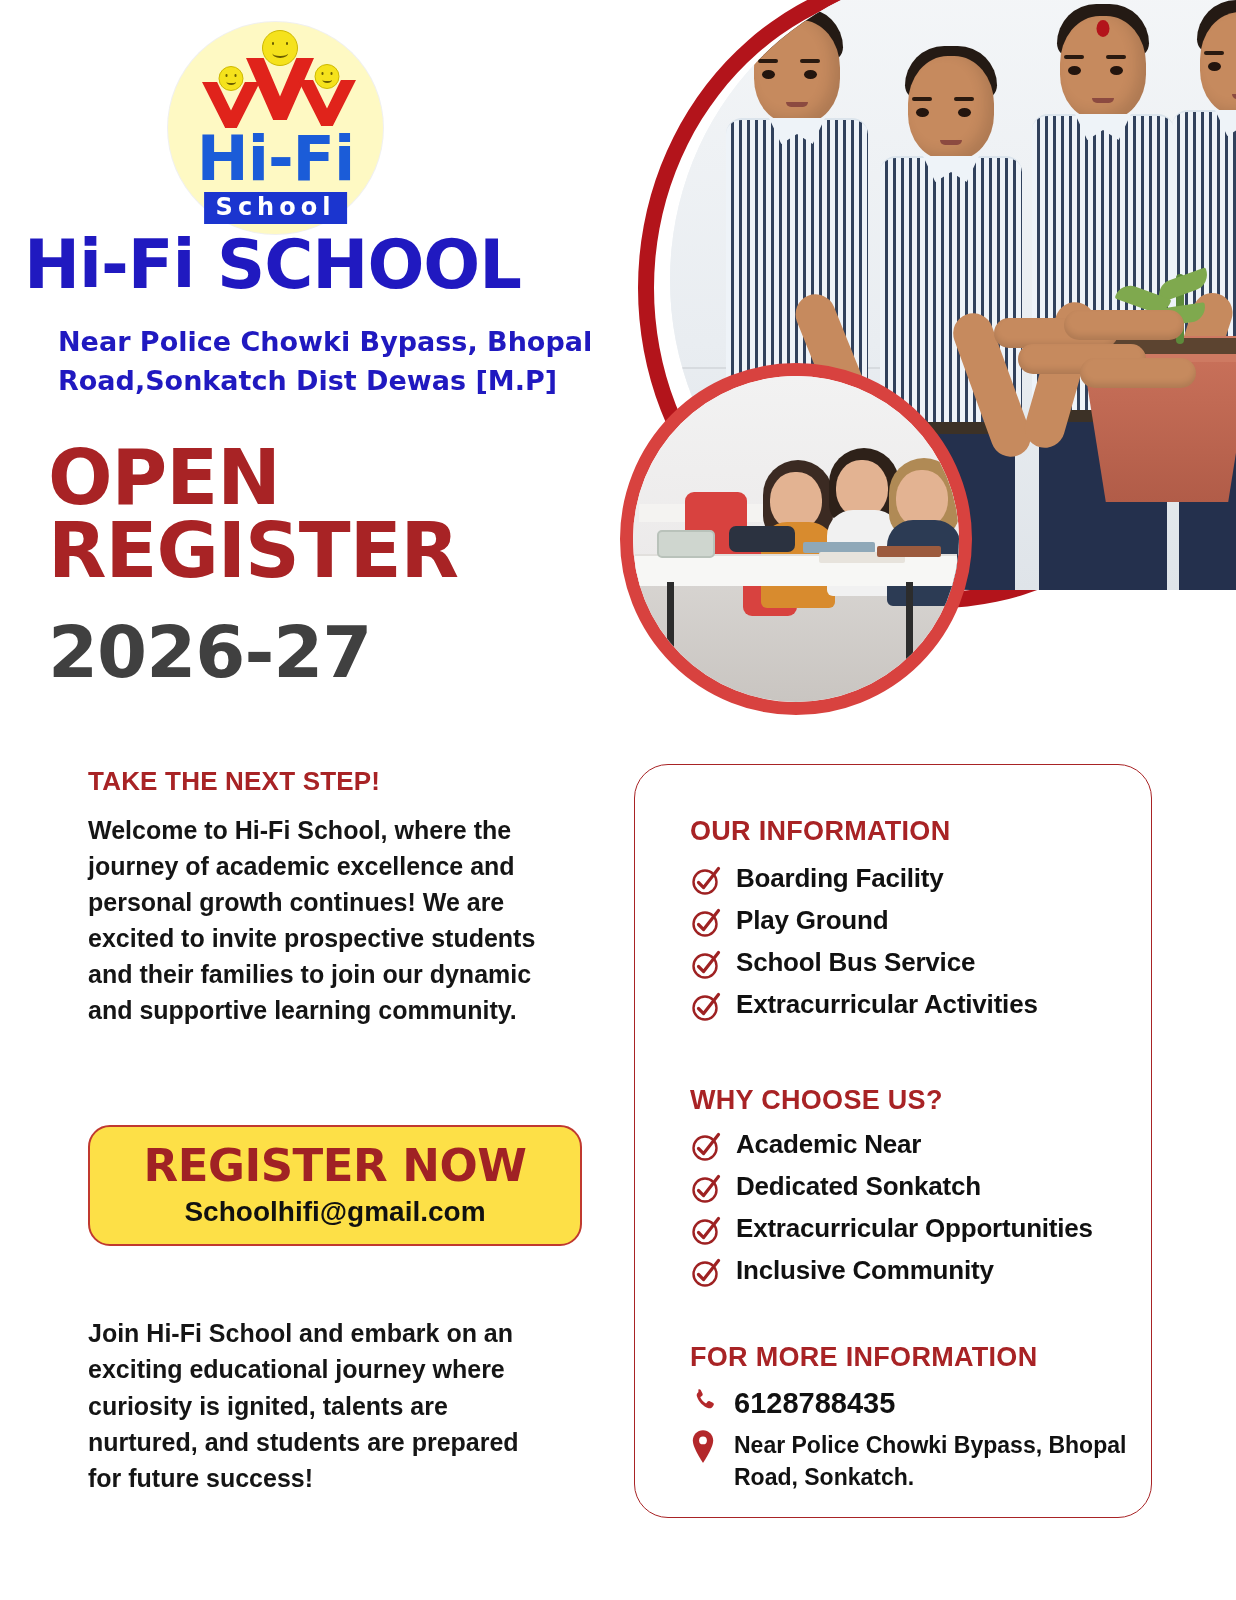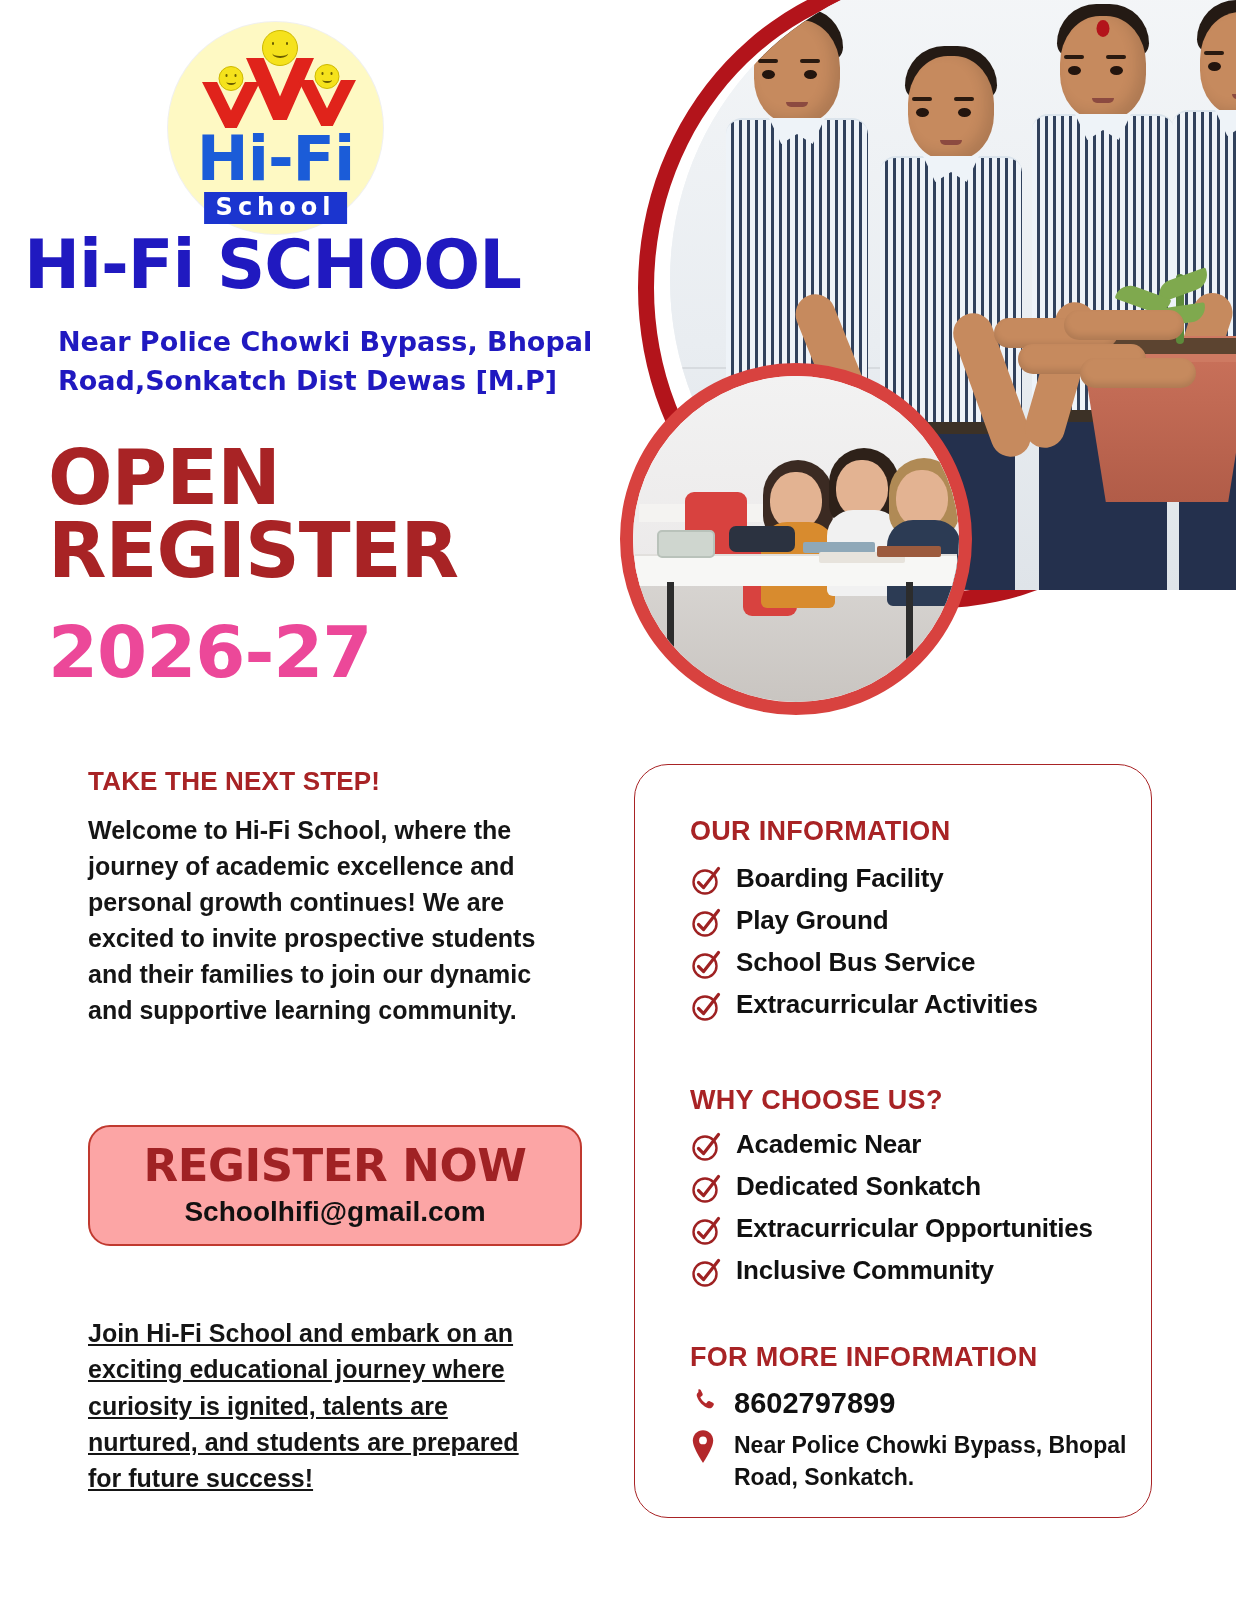--- a/index.html
+++ b/index.html
@@ -237,21 +237,21 @@
     position:absolute;left:48px;top:442px;width:560px;
     color:#A82325;
     font-weight:900;
     font-size:76px;
     line-height:.96;
     letter-spacing:-1px;
     font-family:"DejaVu Sans", sans-serif;
   }
   .session{
     position:absolute;left:48px;top:616px;
-    color:#ec4899;
+    color:#404040;
     font-weight:900;
     font-size:72px;
     line-height:1;
     letter-spacing:-1px;
     font-family:"DejaVu Sans", sans-serif;
   }
 
   
   .next-step{
     position:absolute;left:88px;top:766px;
@@ -261,34 +261,34 @@
     position:absolute;left:88px;top:812px;width:470px;
     color:#151515;font-weight:700;font-size:25px;line-height:1.44;
   }
 
   .register-box{
     position:absolute;left:88px;top:1125px;
     width:494px;height:121px;
     border:2px solid #C0392F;
     border-radius:22px;
     box-sizing:border-box;
-    background:#fca5a5;
+    background:#fde047;
     display:flex;flex-direction:column;align-items:center;justify-content:center;
   }
   .register-title{
     color:#A02224;font-weight:900;font-size:45px;letter-spacing:-.5px;line-height:1;
     font-family:"DejaVu Sans", sans-serif;
   }
   .register-mail{
     margin-top:8px;color:#111;font-weight:700;font-size:28px;
   }
 
   .outro{
     position:absolute;left:88px;top:1315px;width:462px;
-    color:#151515;font-weight:700;font-size:25px;line-height:1.45;text-decoration:underline;
+    color:#151515;font-weight:700;font-size:25px;line-height:1.45;
   }
 
   
   .panel{
     position:absolute;left:634px;top:764px;
     width:518px;height:754px;
     border:1.6px solid #A82325;
     border-radius:34px;
     box-sizing:border-box;
     background:#fff;
@@ -547,21 +547,21 @@
 
   <div class="panel-head" style="left:690px;top:1342px;text-align:center;">FOR MORE INFORMATION</div>
 
   <div style="position:absolute;left:690px;top:1386px;width:440px;">
     <div class="info-row">
       <div class="info-ic">
         <svg viewBox="0 0 24 24" width="28" height="28" aria-hidden="true">
           <path d="M7.2 3.1c.8-.5 1.7-.2 2.1.6l1.4 2.7c.4.8.2 1.6-.5 2.1l-1 .7c-.3.2-.4.6-.2.9.9 1.9 2.4 3.5 4.3 4.6.3.2.7.1.9-.2l.7-1c.5-.7 1.4-.9 2.1-.5l2.6 1.4c.8.4 1.1 1.4.6 2.1l-1 1.5c-.7 1-2 1.4-3.2 1-4.8-1.6-8.6-5.5-10.1-10.3-.4-1.2 0-2.5 1-3.2l.3-.4z" fill="#B3282B"></path>
         </svg>
       </div>
-      <div class="phone-num">8602797899</div>
+      <div class="phone-num">6128788435</div>
     </div>
 
     <div class="info-row">
       <div class="info-ic">
         <svg viewBox="0 0 24 30" width="26" height="33" aria-hidden="true">
           <path d="M12 0C6.8 0 2.6 4.2 2.6 9.4c0 7 9.4 20.6 9.4 20.6s9.4-13.6 9.4-20.6C21.4 4.2 17.2 0 12 0z" fill="#B3282B"></path>
           <circle cx="12" cy="9.4" r="3.6" fill="#ffffff"></circle>
         </svg>
       </div>
       <div class="addr-text">

